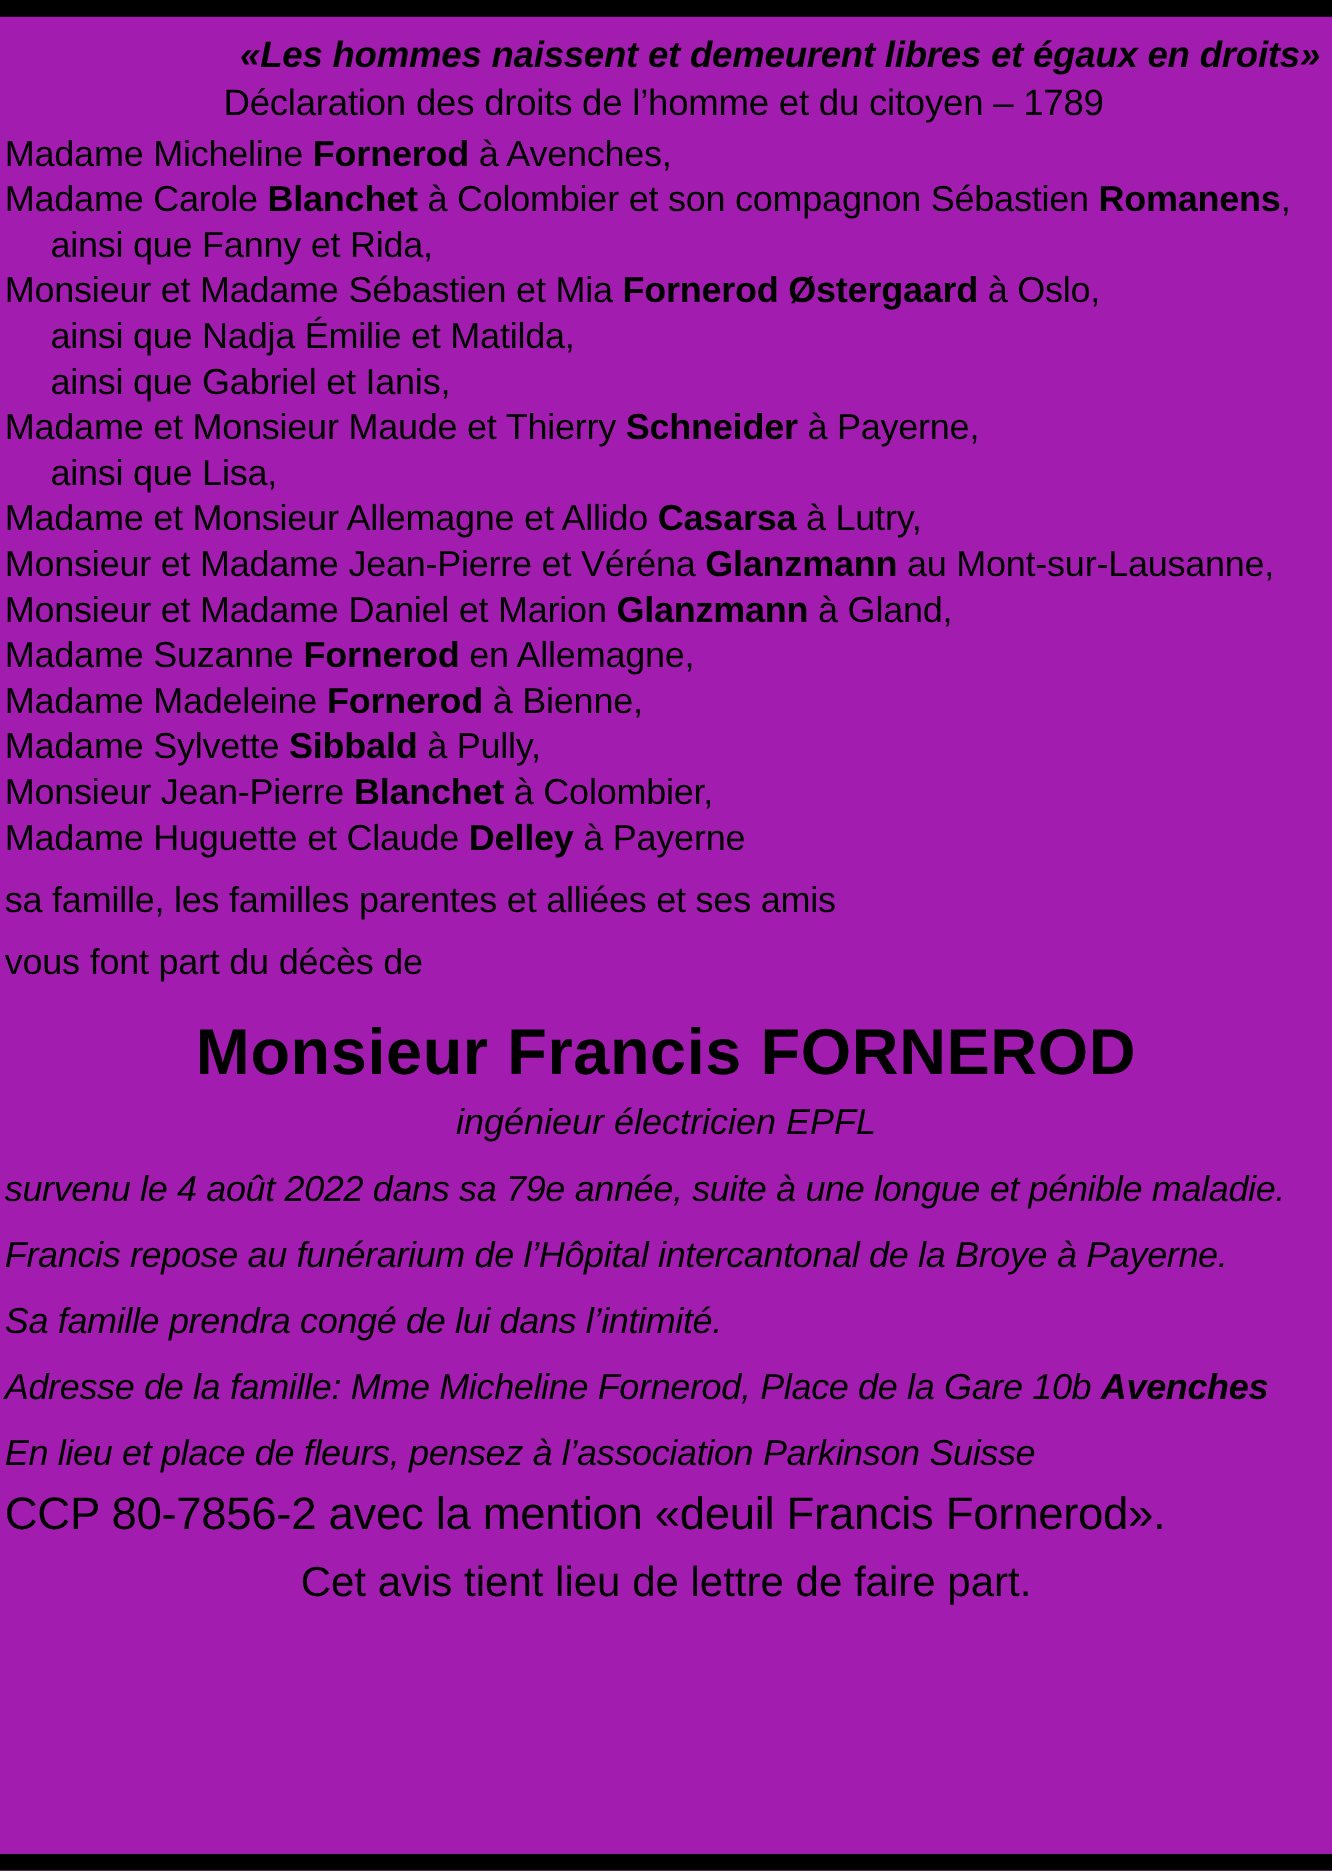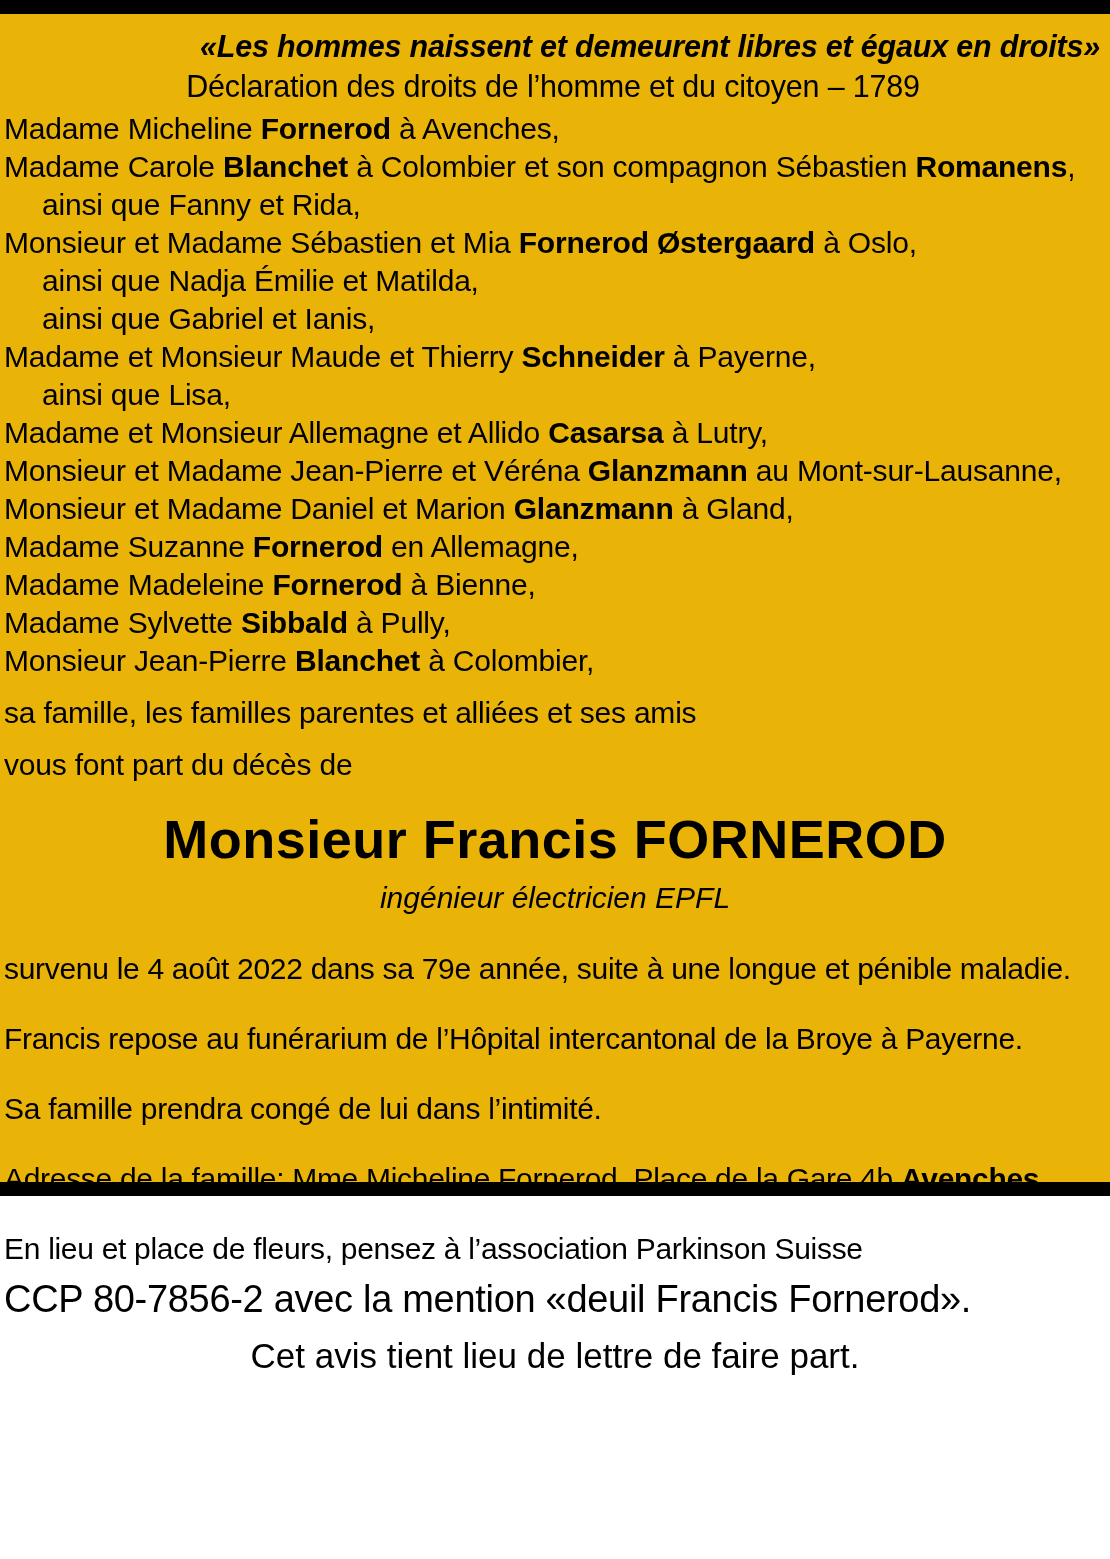--- a/index.html
+++ b/index.html
@@ -10,23 +10,23 @@
   body {
     width: 1110px;
     height: 1559px;
     font-family: "Liberation Sans", sans-serif;
     color: #000000;
     overflow: hidden;
   }
   .notice {
     position: relative;
     width: 1110px;
-    height: 1196px;
+    height: 1559px;
     box-sizing: border-box;
-    background: #eab308;
+    background: #a21caf;
   }
   .rule-top {
     width: 1110px;
     height: 14px;
     background: #000000;
   }
   .rule-bottom {
     position: absolute;
     left: 0;
     bottom: 0;
@@ -87,22 +87,23 @@
     text-align: center;
     font-style: italic;
     font-size: 30px;
     line-height: 40px;
     margin-top: 6px;
   }
   .para {
     font-size: 30px;
     line-height: 38px;
     letter-spacing: -0.3px;
-    margin-top: 32px;
+    margin-top: 17px;
     white-space: nowrap;
+    font-style: italic;
   }
   .para b { font-weight: bold; }
   .para-sub {
     font-size: 38px;
     line-height: 38px;
     letter-spacing: -0.3px;
     margin-top: 12px;
     white-space: nowrap;
   }
   .closing {
@@ -133,33 +134,34 @@
         <div class="fam-line indent"><span>ainsi que Gabriel et Ianis,</span></div>
         <div class="fam-line"><span>Madame et Monsieur Maude et Thierry </span><b>Schneider</b><span> à Payerne,</span></div>
         <div class="fam-line indent"><span>ainsi que Lisa,</span></div>
         <div class="fam-line"><span>Madame et Monsieur Allemagne et Allido </span><b>Casarsa</b><span> à Lutry,</span></div>
         <div class="fam-line"><span>Monsieur et Madame Jean-Pierre et Véréna </span><b>Glanzmann</b><span> au Mont-sur-Lausanne,</span></div>
         <div class="fam-line"><span>Monsieur et Madame Daniel et Marion </span><b>Glanzmann</b><span> à Gland,</span></div>
         <div class="fam-line"><span>Madame Suzanne </span><b>Fornerod</b><span> en Allemagne,</span></div>
         <div class="fam-line"><span>Madame Madeleine </span><b>Fornerod</b><span> à Bienne,</span></div>
         <div class="fam-line"><span>Madame Sylvette </span><b>Sibbald</b><span> à Pully,</span></div>
         <div class="fam-line"><span>Monsieur Jean-Pierre </span><b>Blanchet</b><span> à Colombier,</span></div>
+        <div class="fam-line"><span>Madame Huguette et Claude </span><b>Delley</b><span> à Payerne</span></div>
       </div>
 
     <div class="plain-line">sa famille, les familles parentes et alliées et ses amis</div>
     <div class="plain-line">vous font part du décès de</div>
 
     <div class="deceased">Monsieur Francis FORNEROD</div>
     <div class="role">ingénieur électricien EPFL</div>
 
     <div class="para">survenu le 4 août 2022 dans sa 79e année, suite à une longue et pénible maladie.</div>
     <div class="para">Francis repose au funérarium de l’Hôpital intercantonal de la Broye à Payerne.</div>
     <div class="para">Sa famille prendra congé de lui dans l’intimité.</div>
 
-    <div class="para"><span>Adresse de la famille: Mme Micheline Fornerod, Place de la Gare 4b </span><b>Avenches</b></div>
+    <div class="para"><span>Adresse de la famille: Mme Micheline Fornerod, Place de la Gare 10b </span><b>Avenches</b></div>
 
     <div class="para">En lieu et place de fleurs, pensez à l’association Parkinson Suisse</div>
     <div class="para-sub">CCP 80-7856-2 avec la mention «deuil Francis Fornerod».</div>
 
     <div class="closing">Cet avis tient lieu de lettre de faire part.</div>
   </div>
 
   <div class="rule-bottom"></div>
 </div>
 

